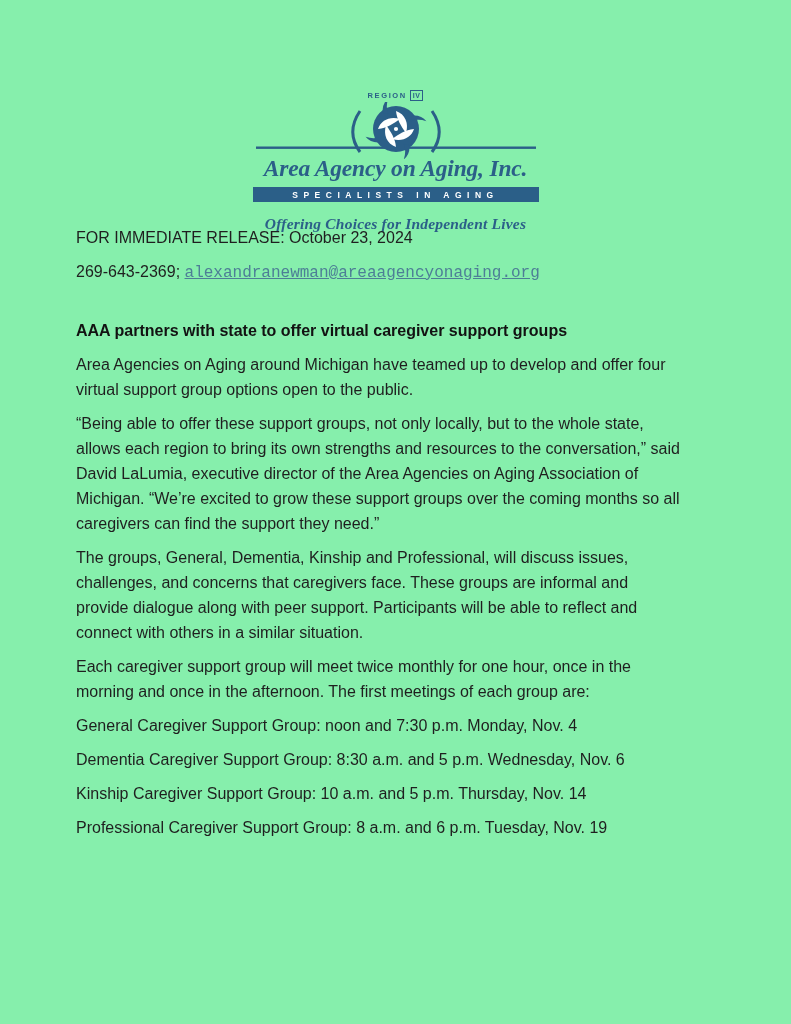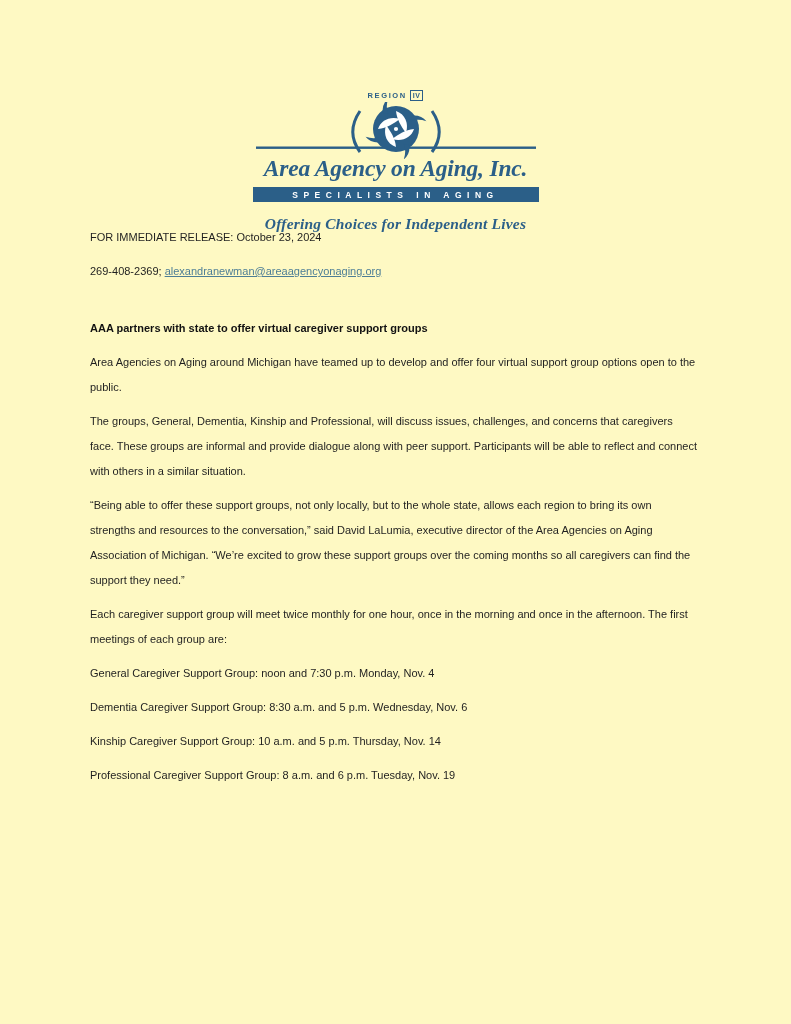--- a/index.html
+++ b/index.html
@@ -1,21 +1,21 @@
 <!DOCTYPE html>
 <html style="--brand: #2b5f88;"><head>
 <meta charset="utf-8">
 <style>
   :root { --brand: #2b5f88; }
   html, body { margin: 0; padding: 0; background: #ffffff; }
   .page {
     position: relative;
     width: 791px;
     height: 1024px;
-    background: #fef9c3;
+    background: #86efac;
     overflow: hidden;
     font-family: "Liberation Sans", "DejaVu Sans", sans-serif;
   }
   
   .logo {
     position: absolute;
     top: 90px;
     left: 50%;
     transform: translateX(-50%);
     width: 286px;
@@ -72,37 +72,38 @@
     color: var(--brand);
     font-size: 15.5px;
     letter-spacing: 0.2px;
     margin-top: 13px;
     white-space: nowrap;
   }
   
   .content {
     position: absolute;
     top: 225px;
-    left: 90px;
+    left: 76px;
     width: 608px;
     color: #1f1f1f;
-    font-size: 11px;
+    font-size: 16px;
     line-height: 25px;
   }
   .content p { margin: 0 0 9px 0; }
   p.headline {
     font-weight: bold;
     text-align: left;
     color: #121212;
     margin-top: 32px;
   }
   a.email-link {
     color: #4d7e96;
     text-decoration: underline;
     cursor: pointer;
+    font-family: Liberation Mono, monospace;
   }
 </style>
 </head>
 <body>
 
 <div class="page">
 
   <div class="logo">
     <div class="region-line">
       <span>REGION</span>
@@ -134,27 +135,27 @@
       </g>
     </svg>
 
     <div class="org-name">Area Agency on Aging, Inc.</div>
     <div class="banner">SPECIALISTS IN AGING</div>
     <div class="tagline">Offering Choices for Independent Lives</div>
   </div>
 
   <div class="content">
     <p>FOR IMMEDIATE RELEASE: October 23, 2024</p>
-    <p><span>269-408-2369; </span><a class="email-link" href="#">alexandranewman@areaagencyonaging.org</a></p>
+    <p><span>269-643-2369; </span><a class="email-link" href="#">alexandranewman@areaagencyonaging.org</a></p>
 
     <p class="headline">AAA partners with state to offer virtual caregiver support groups</p>
 
     <p>Area Agencies on Aging around Michigan have teamed up to develop and offer four virtual support group options open to the public.</p>
+    <p>“Being able to offer these support groups, not only locally, but to the whole state, allows each region to bring its own strengths and resources to the conversation,” said David LaLumia, executive director of the Area Agencies on Aging Association of Michigan. “We’re excited to grow these support groups over the coming months so all caregivers can find the support they need.”</p>
     <p>The groups, General, Dementia, Kinship and Professional, will discuss issues, challenges, and concerns that caregivers face. These groups are informal and provide dialogue along with peer support. Participants will be able to reflect and connect with others in a similar situation.</p>
-    <p>“Being able to offer these support groups, not only locally, but to the whole state, allows each region to bring its own strengths and resources to the conversation,” said David LaLumia, executive director of the Area Agencies on Aging Association of Michigan. “We’re excited to grow these support groups over the coming months so all caregivers can find the support they need.”</p>
     <p>Each caregiver support group will meet twice monthly for one hour, once in the morning and once in the afternoon. The first meetings of each group are:</p>
     <p>General Caregiver Support Group: noon and 7:30 p.m. Monday, Nov. 4</p>
     <p>Dementia Caregiver Support Group: 8:30 a.m. and 5 p.m. Wednesday, Nov. 6</p>
     <p>Kinship Caregiver Support Group: 10 a.m. and 5 p.m. Thursday, Nov. 14</p>
     <p>Professional Caregiver Support Group: 8 a.m. and 6 p.m. Tuesday, Nov. 19</p>
   </div>
 
 </div>
 
 </body></html>

